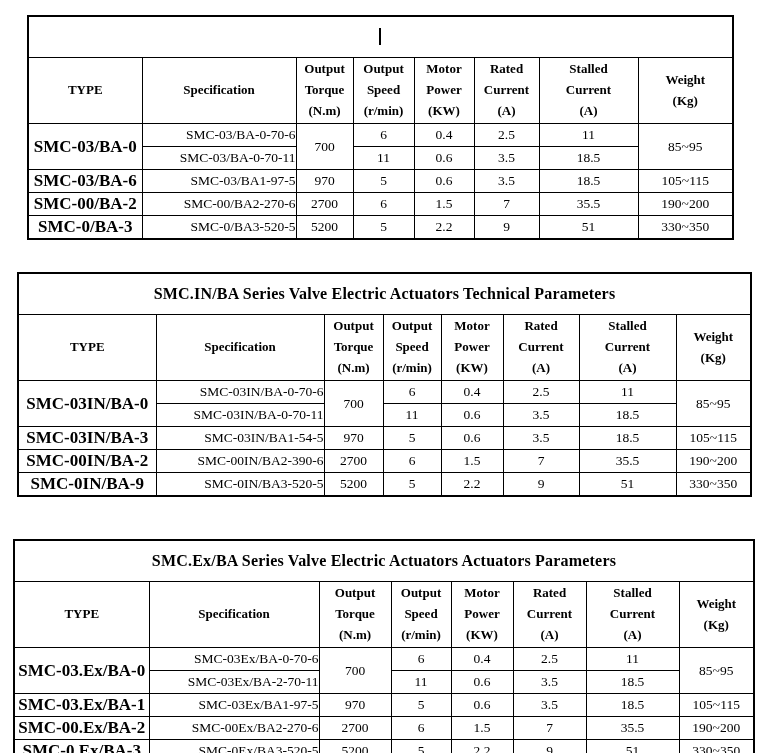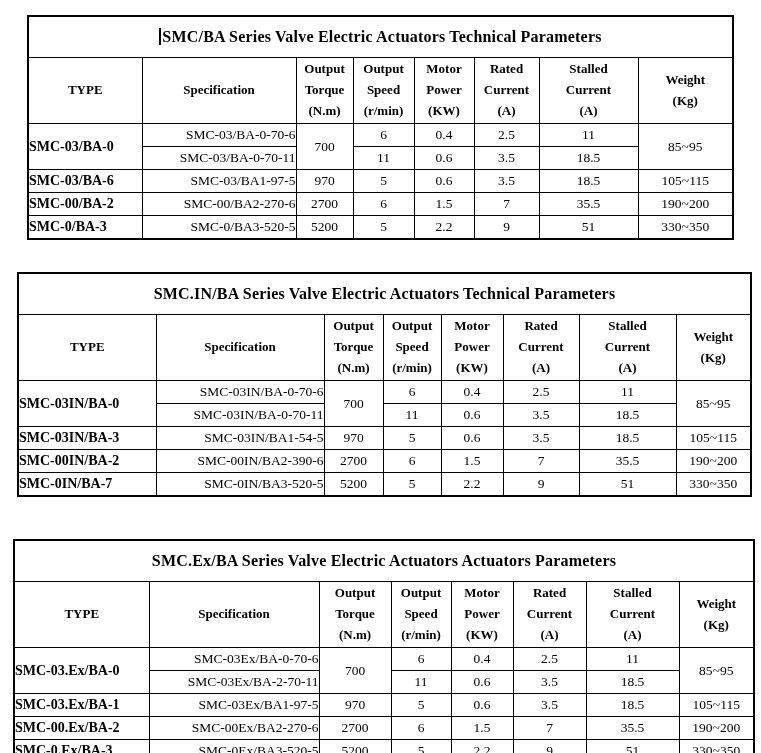--- a/index.html
+++ b/index.html
@@ -63,22 +63,22 @@
     text-align: center;
     vertical-align: middle;
     font-weight: bold;
     font-size: 13px;
     line-height: 1.6;
     white-space: pre-line;
   }
   .data-row td { height: 22px; }
   .type-cell {
     font-weight: bold;
-    font-size: 14px;
-    text-align: left;
+    font-size: 17px;
+    text-align: center;
     vertical-align: middle;
     white-space: nowrap;
   }
   .spec-cell {
     font-size: 13.5px;
     text-align: right;
     padding-left: 8px !important;
     vertical-align: middle;
     white-space: nowrap;
   }
@@ -100,21 +100,21 @@
           <col class="c1">
           <col class="c2">
           <col class="c3">
           <col class="c4">
           <col class="c5">
           <col class="c6">
           <col class="c7">
         </colgroup>
         <tbody>
           <tr>
-            <td colspan="8" class="title-cell"><span class="caret"></span><span>SMC/BA Series Valve Electric Actuators Technical Parameters</span></td>
+            <td colspan="8" class="title-cell"><span class="caret"></span></td>
           </tr>
           <tr>
             <td class="th">TYPE</td>
             <td class="th">Specification</td>
             <td class="th">Output
 Torque
 (N.m)</td>
             <td class="th">Output
 Speed
 (r/min)</td>
@@ -248,21 +248,21 @@
             <td class="type-cell">SMC-00IN/BA-2</td>
             <td class="spec-cell">SMC-00IN/BA2-390-6</td>
             <td class="num-cell">2700</td>
             <td class="num-cell">6</td>
             <td class="num-cell">1.5</td>
             <td class="num-cell">7</td>
             <td class="num-cell">35.5</td>
             <td class="num-cell">190~200</td>
           </tr>
           <tr class="data-row">
-            <td class="type-cell">SMC-0IN/BA-7</td>
+            <td class="type-cell">SMC-0IN/BA-9</td>
             <td class="spec-cell">SMC-0IN/BA3-520-5</td>
             <td class="num-cell">5200</td>
             <td class="num-cell">5</td>
             <td class="num-cell">2.2</td>
             <td class="num-cell">9</td>
             <td class="num-cell">51</td>
             <td class="num-cell">330~350</td>
           </tr>
         </tbody>
       </table>

